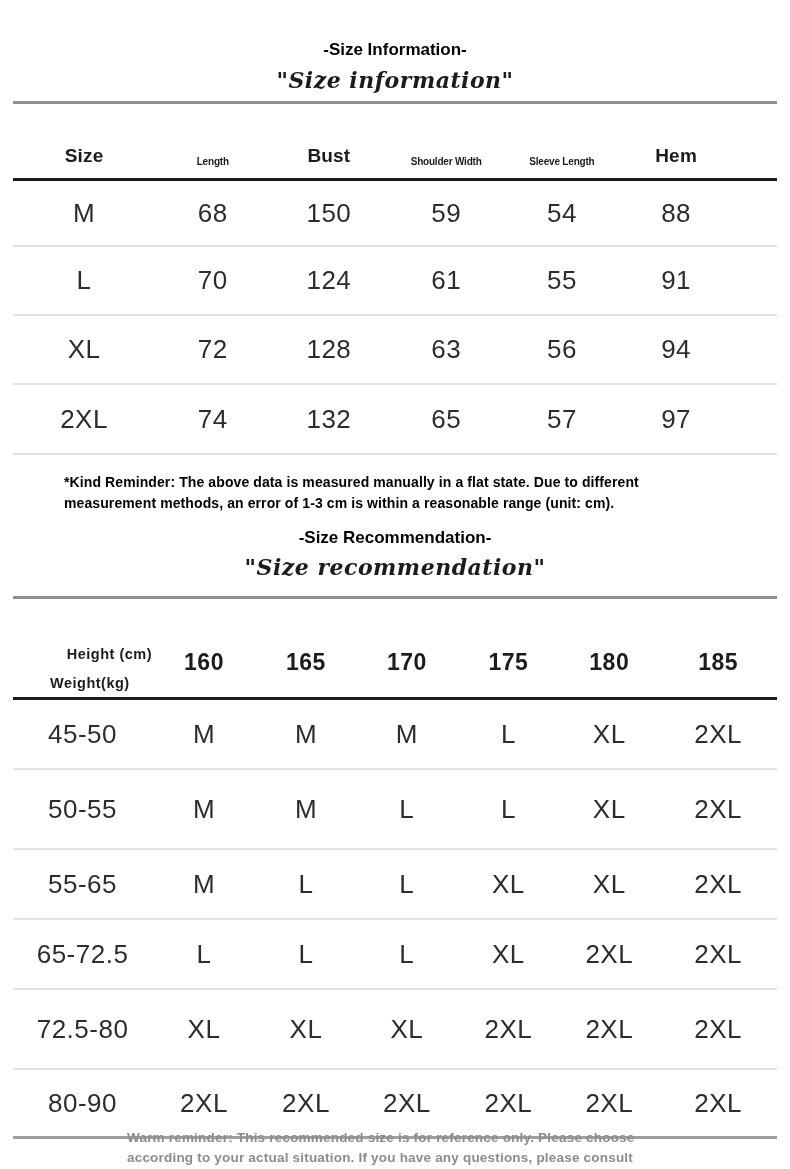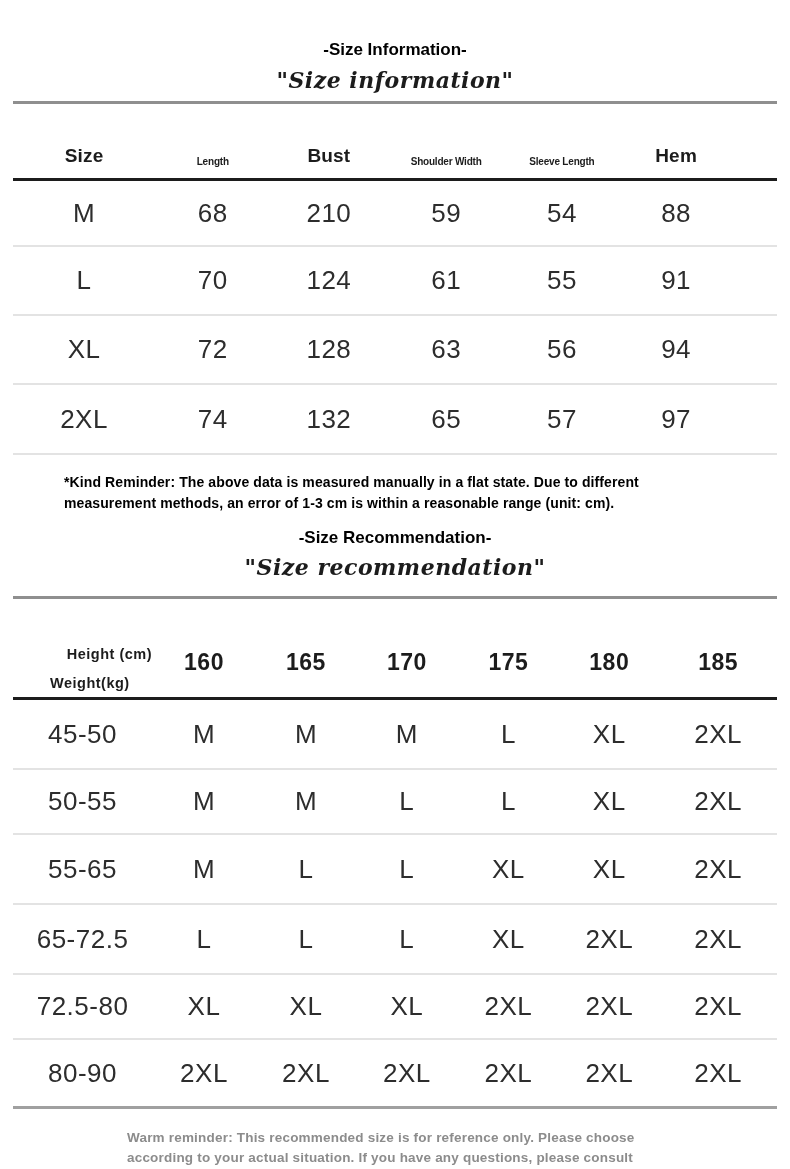--- a/index.html
+++ b/index.html
@@ -68,21 +68,21 @@
   .t1 .head .cell { padding-bottom: 11px; }
   .h-big { font-size: 19px; letter-spacing: 0.2px; }
   .h-small { font-size: 10px; letter-spacing: -0.2px; }
   .body-row { border-bottom: 2px solid #e3e3e3; }
   .t1 .r0 { height: 66px; }
   .t1 .r1, .t1 .r2 { height: 69px; }
   .t1 .r3 { height: 70px; }
   .t2 .head { height: 100px; }
   .t2 .head .num-cell { padding-bottom: 26px; font-size: 23px; }
   .t2 .r0, .t2 .r2, .t2 .r3 { height: 70px; }
-  .t2 .r1, .t2 .r4 { height: 65px; }
+  .t2 .r1, .t2 .r4 { height: 80px; }
   .t2 .r5 { height: 69px; border-bottom: 3px solid #a0a0a0; }
   .corner {
     display: flex;
     flex-direction: column;
     justify-content: flex-end;
     padding-bottom: 8px;
     padding-left: 30px;
     margin-top: 44px;
   }
   .corner .c-top, .corner .c-bottom {
@@ -131,21 +131,21 @@
       <div class="cell h-small">Length</div>
       <div class="cell h-big">Bust</div>
       <div class="cell h-small">Shoulder Width</div>
       <div class="cell h-small">Sleeve Length</div>
       <div class="cell h-big">Hem</div>
       <div class="cell"></div>
     </div>
     <div class="row body-row r0">
       <div class="cell">M</div>
       <div class="cell">68</div>
-      <div class="cell">210</div>
+      <div class="cell">150</div>
       <div class="cell">59</div>
       <div class="cell">54</div>
       <div class="cell">88</div>
       <div class="cell"></div>
     </div>
     <div class="row body-row r1">
       <div class="cell">L</div>
       <div class="cell">70</div>
       <div class="cell">124</div>
       <div class="cell">61</div>

